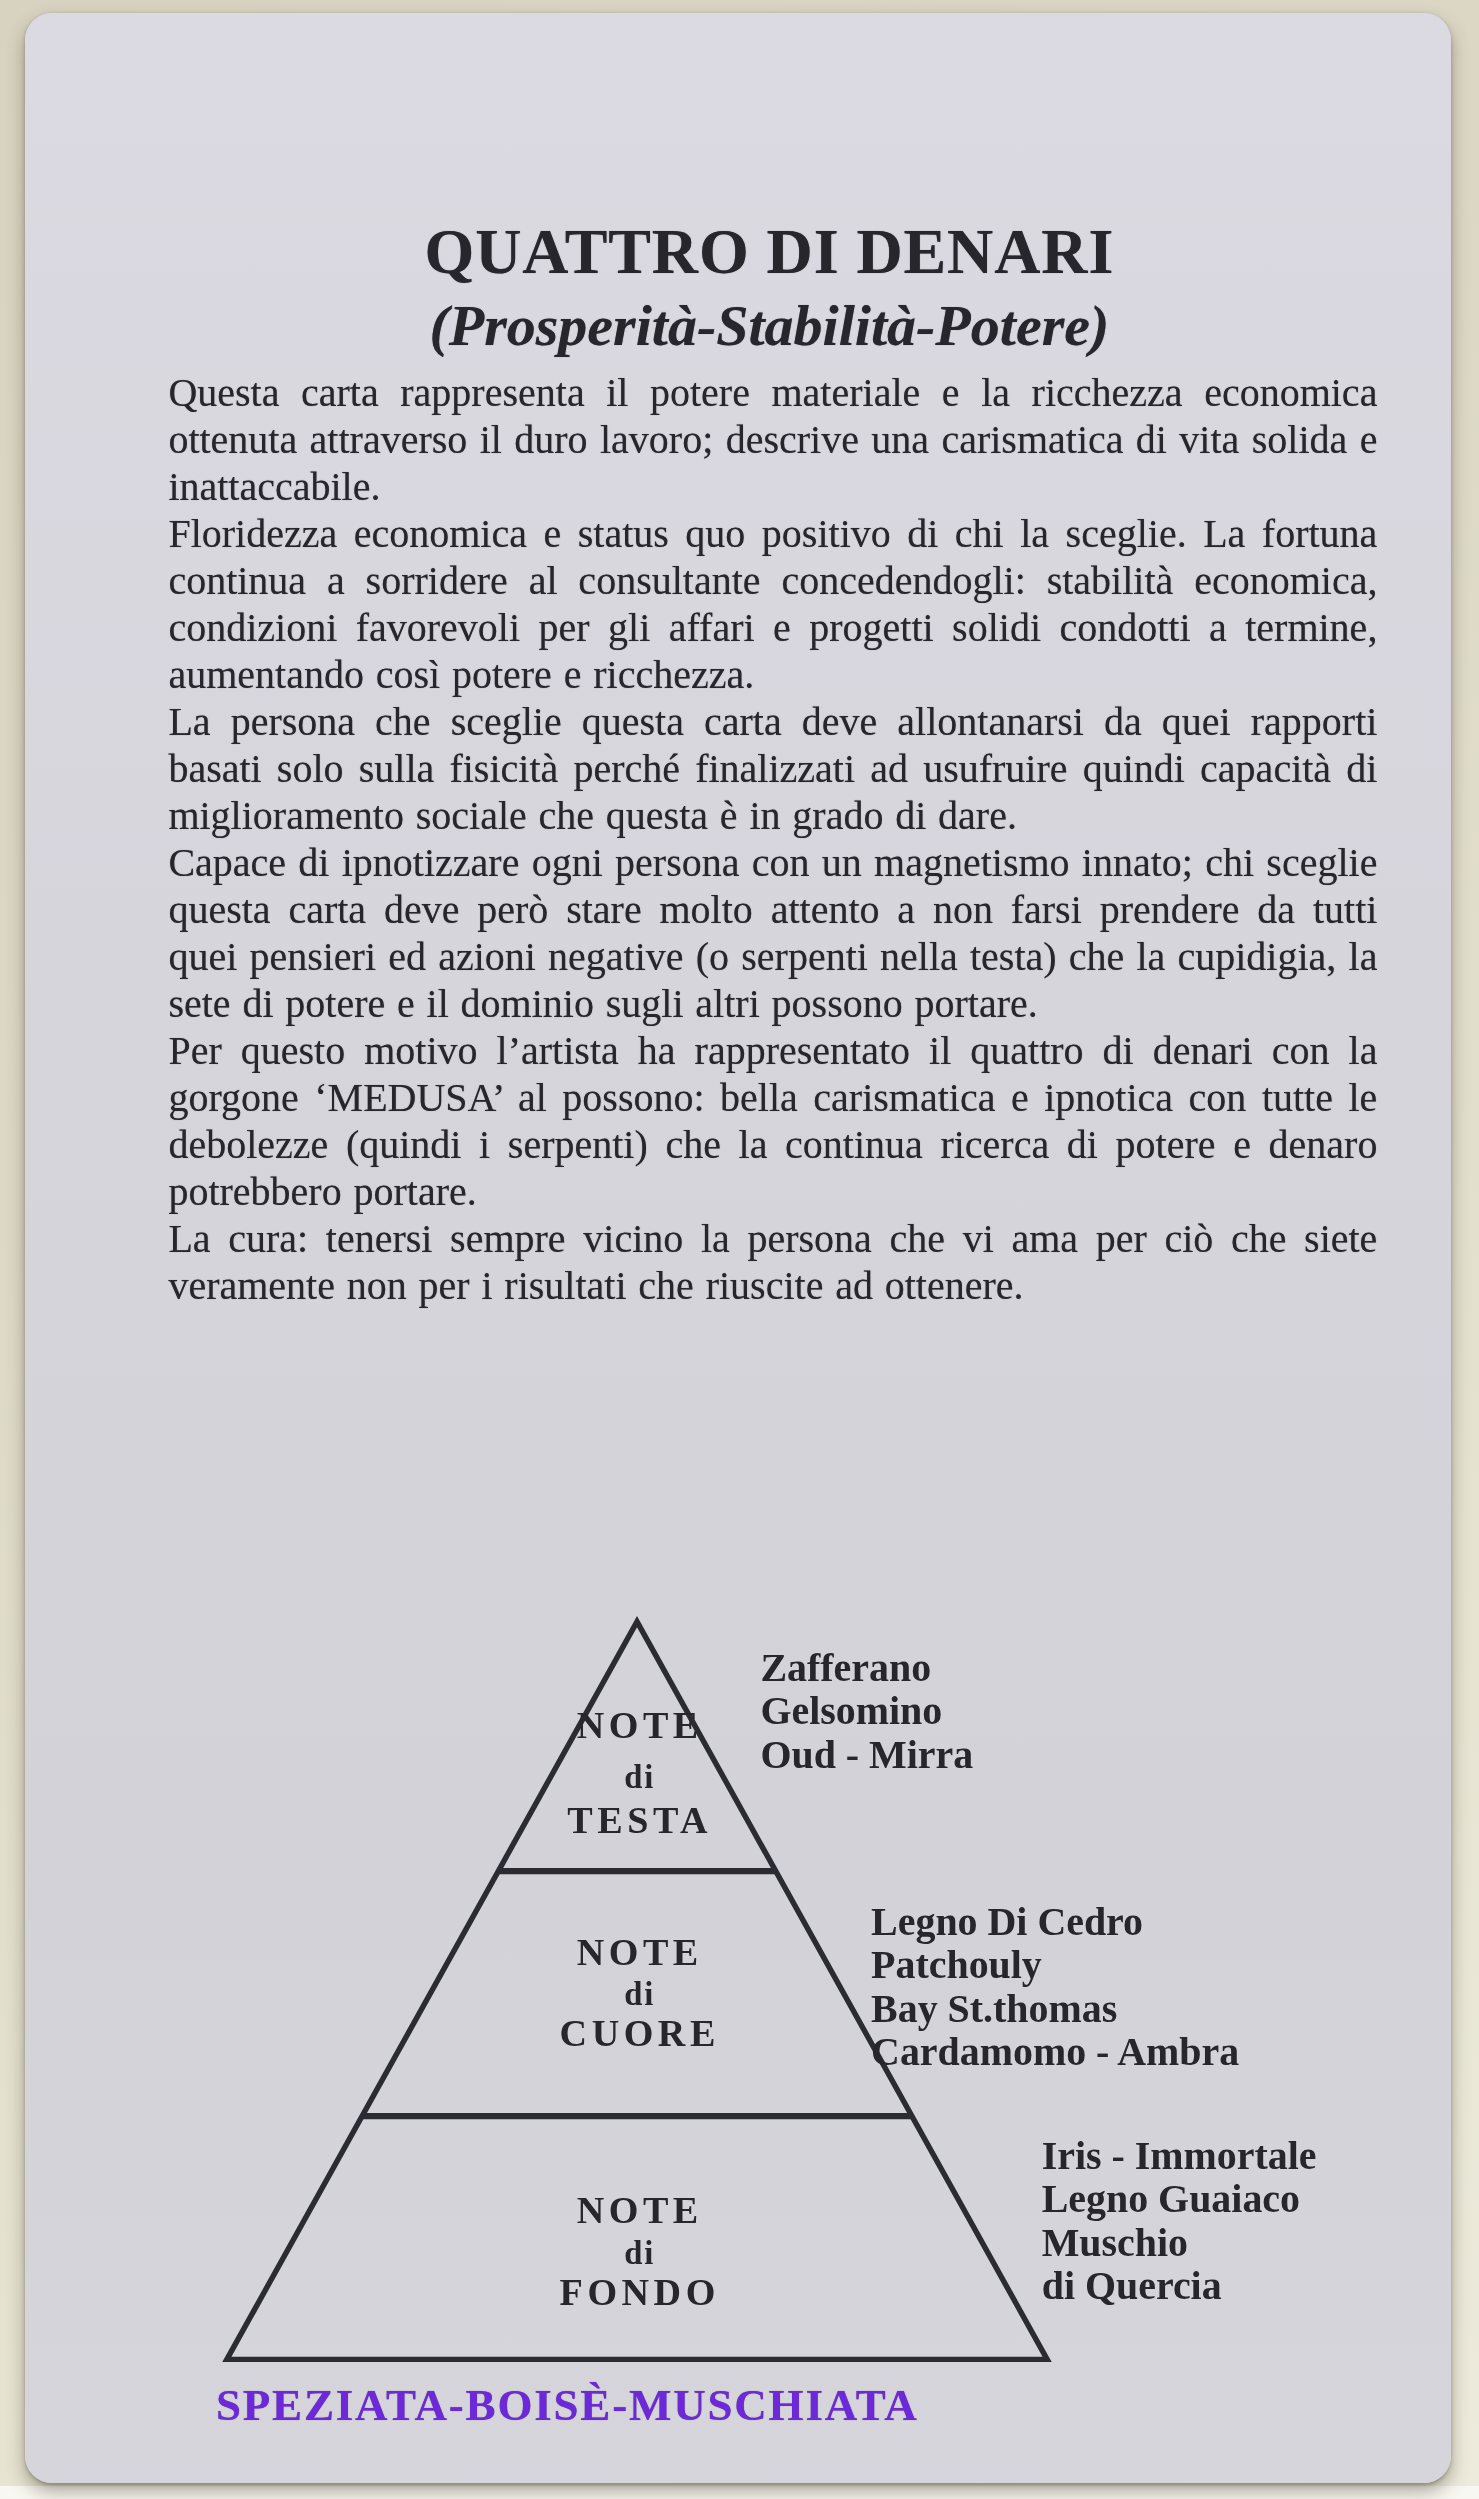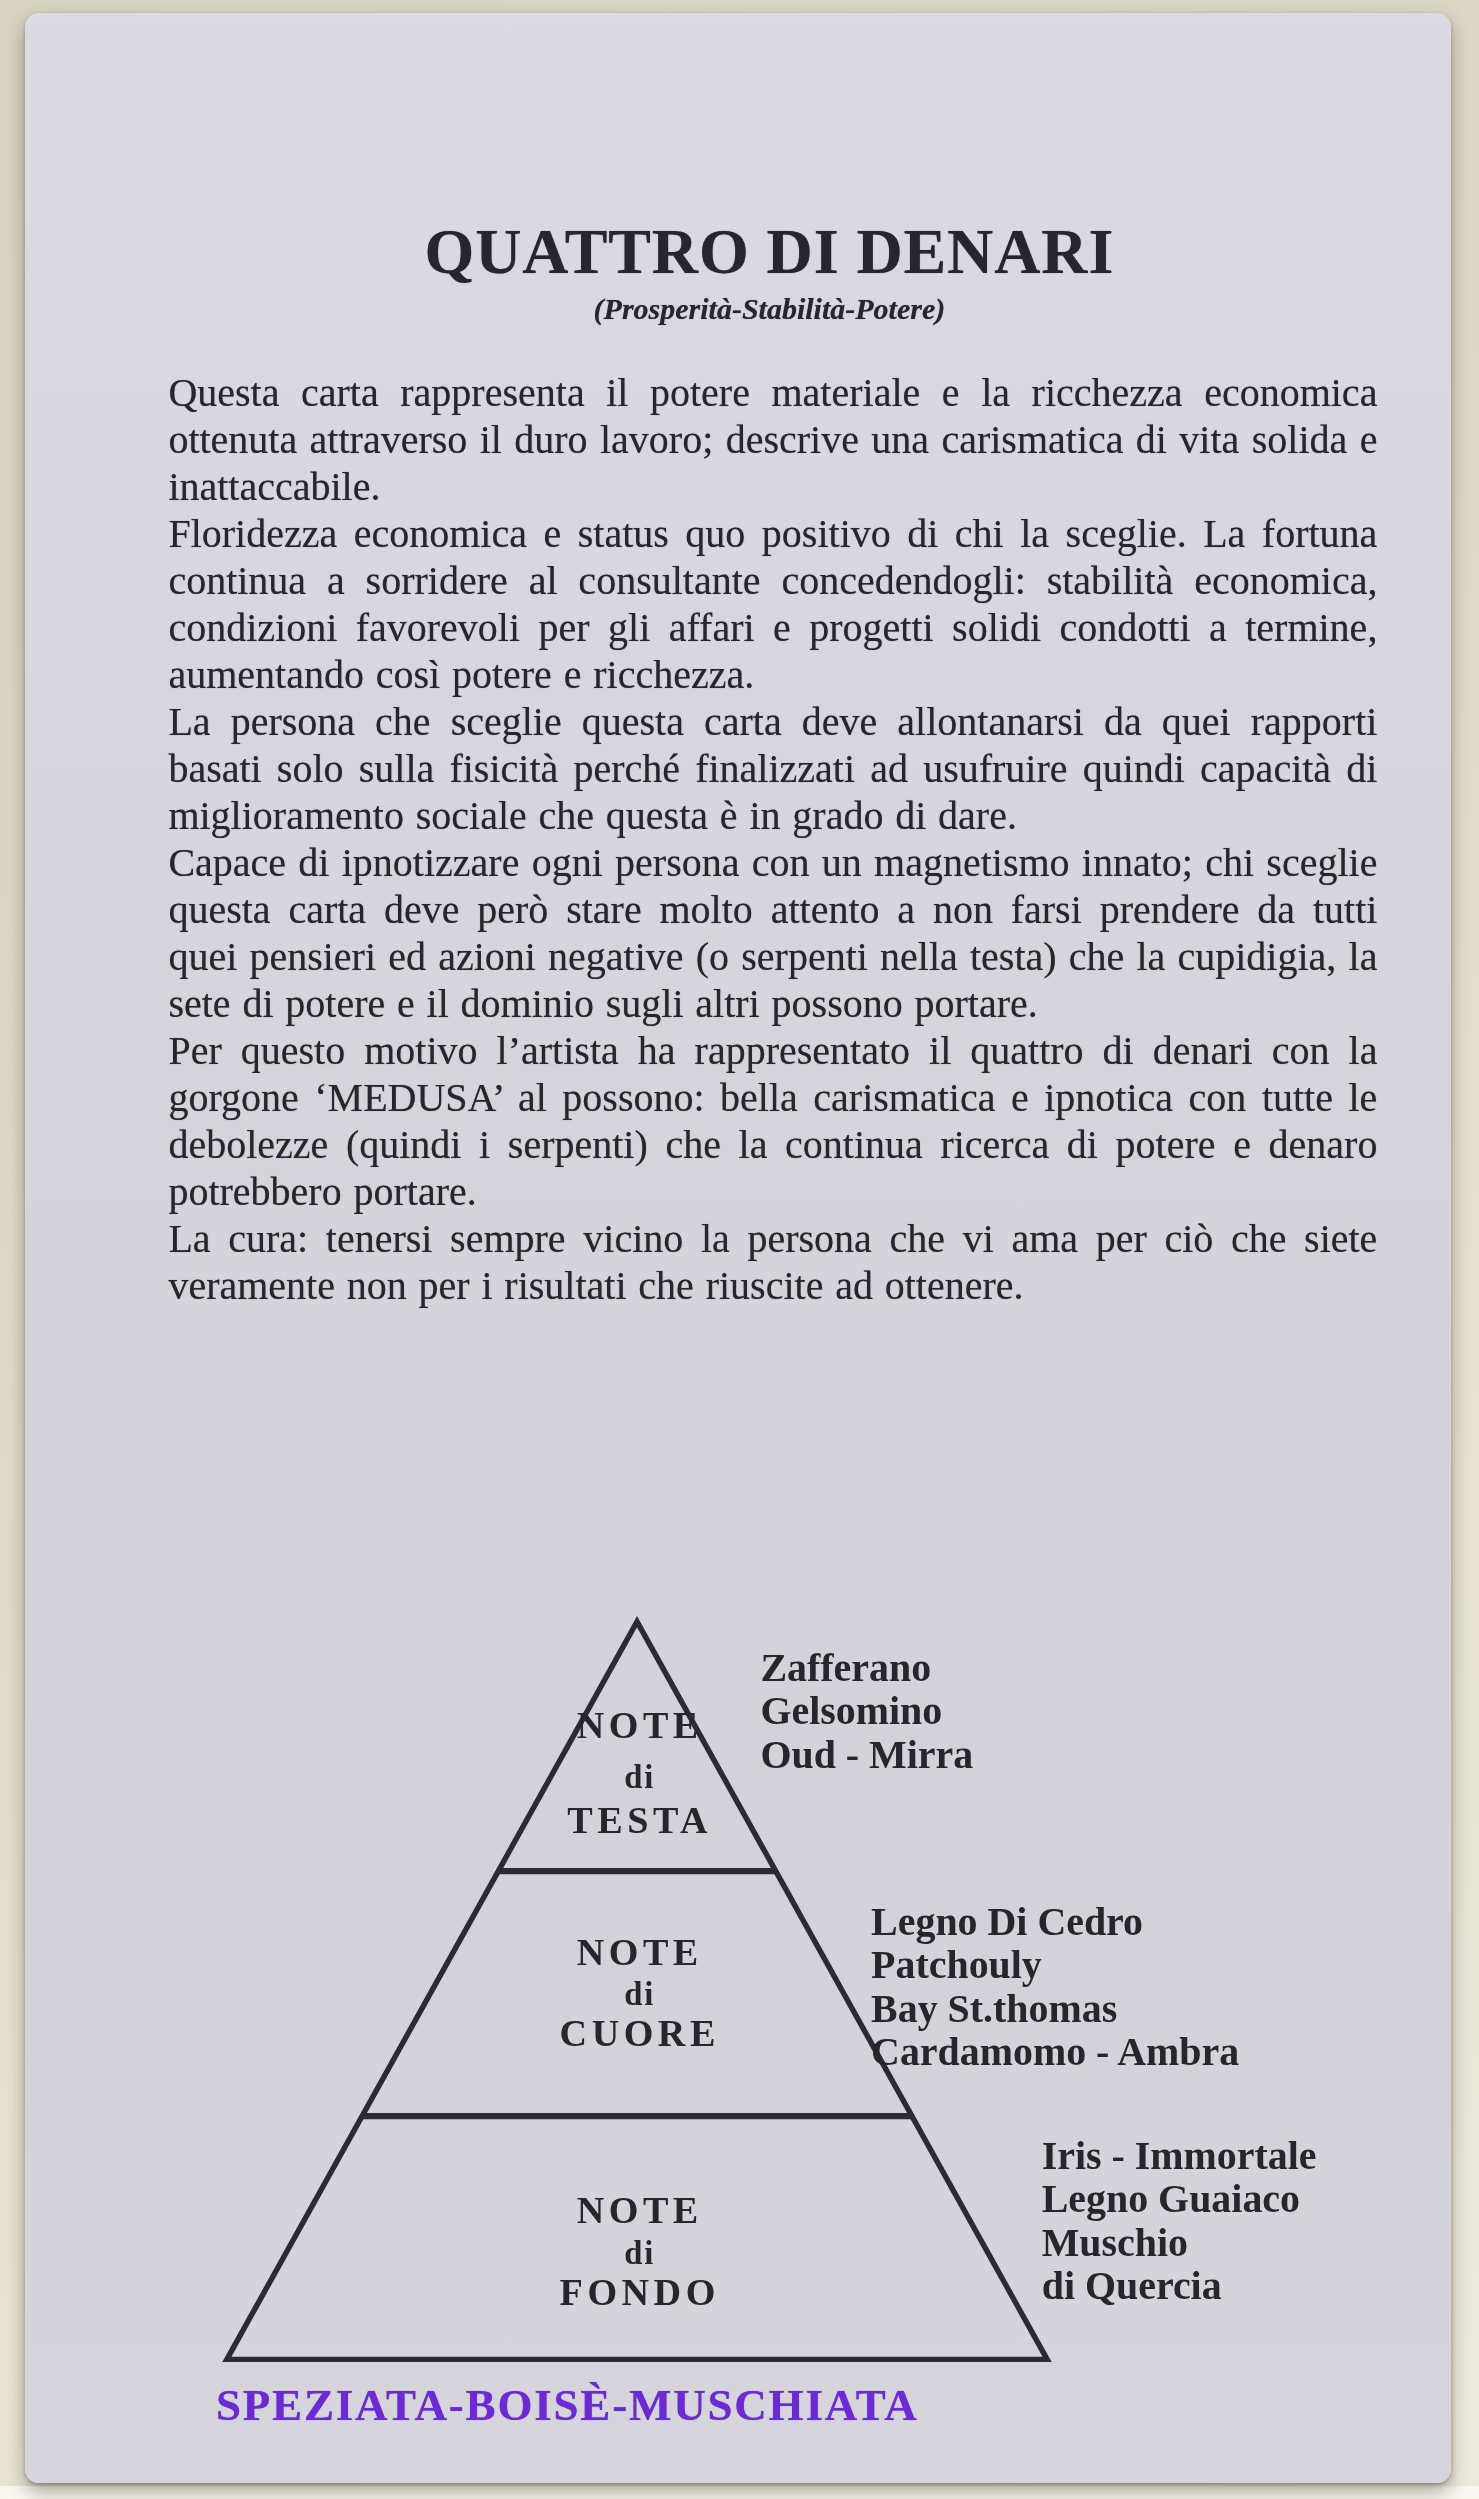--- a/index.html
+++ b/index.html
@@ -7,32 +7,32 @@
     width:1480px;height:2500px;position:relative;overflow:hidden;
     background:linear-gradient(150deg,#d8d3c0 0%,#ddd8c6 35%,#e7e4d2 75%,#edebdc 100%);
     font-family:"Liberation Serif","DejaVu Serif",serif;
   }
   .table-strip{
     position:absolute;left:0;bottom:0;width:1480px;height:14.5px;
     background:#f9f7f1;
   }
   .card{
     position:absolute;left:25.4px;top:12.7px;width:1426px;height:2470px;
-    border-radius:14px;
+    border-radius:27px;
     background:linear-gradient(180deg,#dbdae2 0%,#d6d5dc 40%,#d3d2d9 75%,#d6d5db 100%);
     box-shadow:0 9px 18px rgba(80,75,58,.45), 0 1.8px 3.6px rgba(80,75,58,.35);
   }
   .card-title{
     position:absolute;left:136px;top:202px;width:1216px;margin:0;
     text-align:center;font-size:64px;font-weight:bold;letter-spacing:0.9px;
     color:#26262c;text-shadow:0 0 0.9px rgba(38,38,44,.6);
   }
   .card-subtitle{
     position:absolute;left:136px;top:279px;width:1216px;margin:0;
-    text-align:center;font-size:30px;font-weight:bold;font-style:italic;
+    text-align:center;font-size:58px;font-weight:bold;font-style:italic;
     color:#26262c;text-shadow:0 0 0.9px rgba(38,38,44,.55);
   }
   .body-text{
     position:absolute;left:143px;top:356px;width:1209px;
     color:#26262c;
   }
   .body-text p{
     margin:0;font-size:40px;line-height:47px;
     text-align:justify;text-justify:inter-word;word-spacing:1.8px;
     text-shadow:0 0 0.9px rgba(38,38,44,.55);

